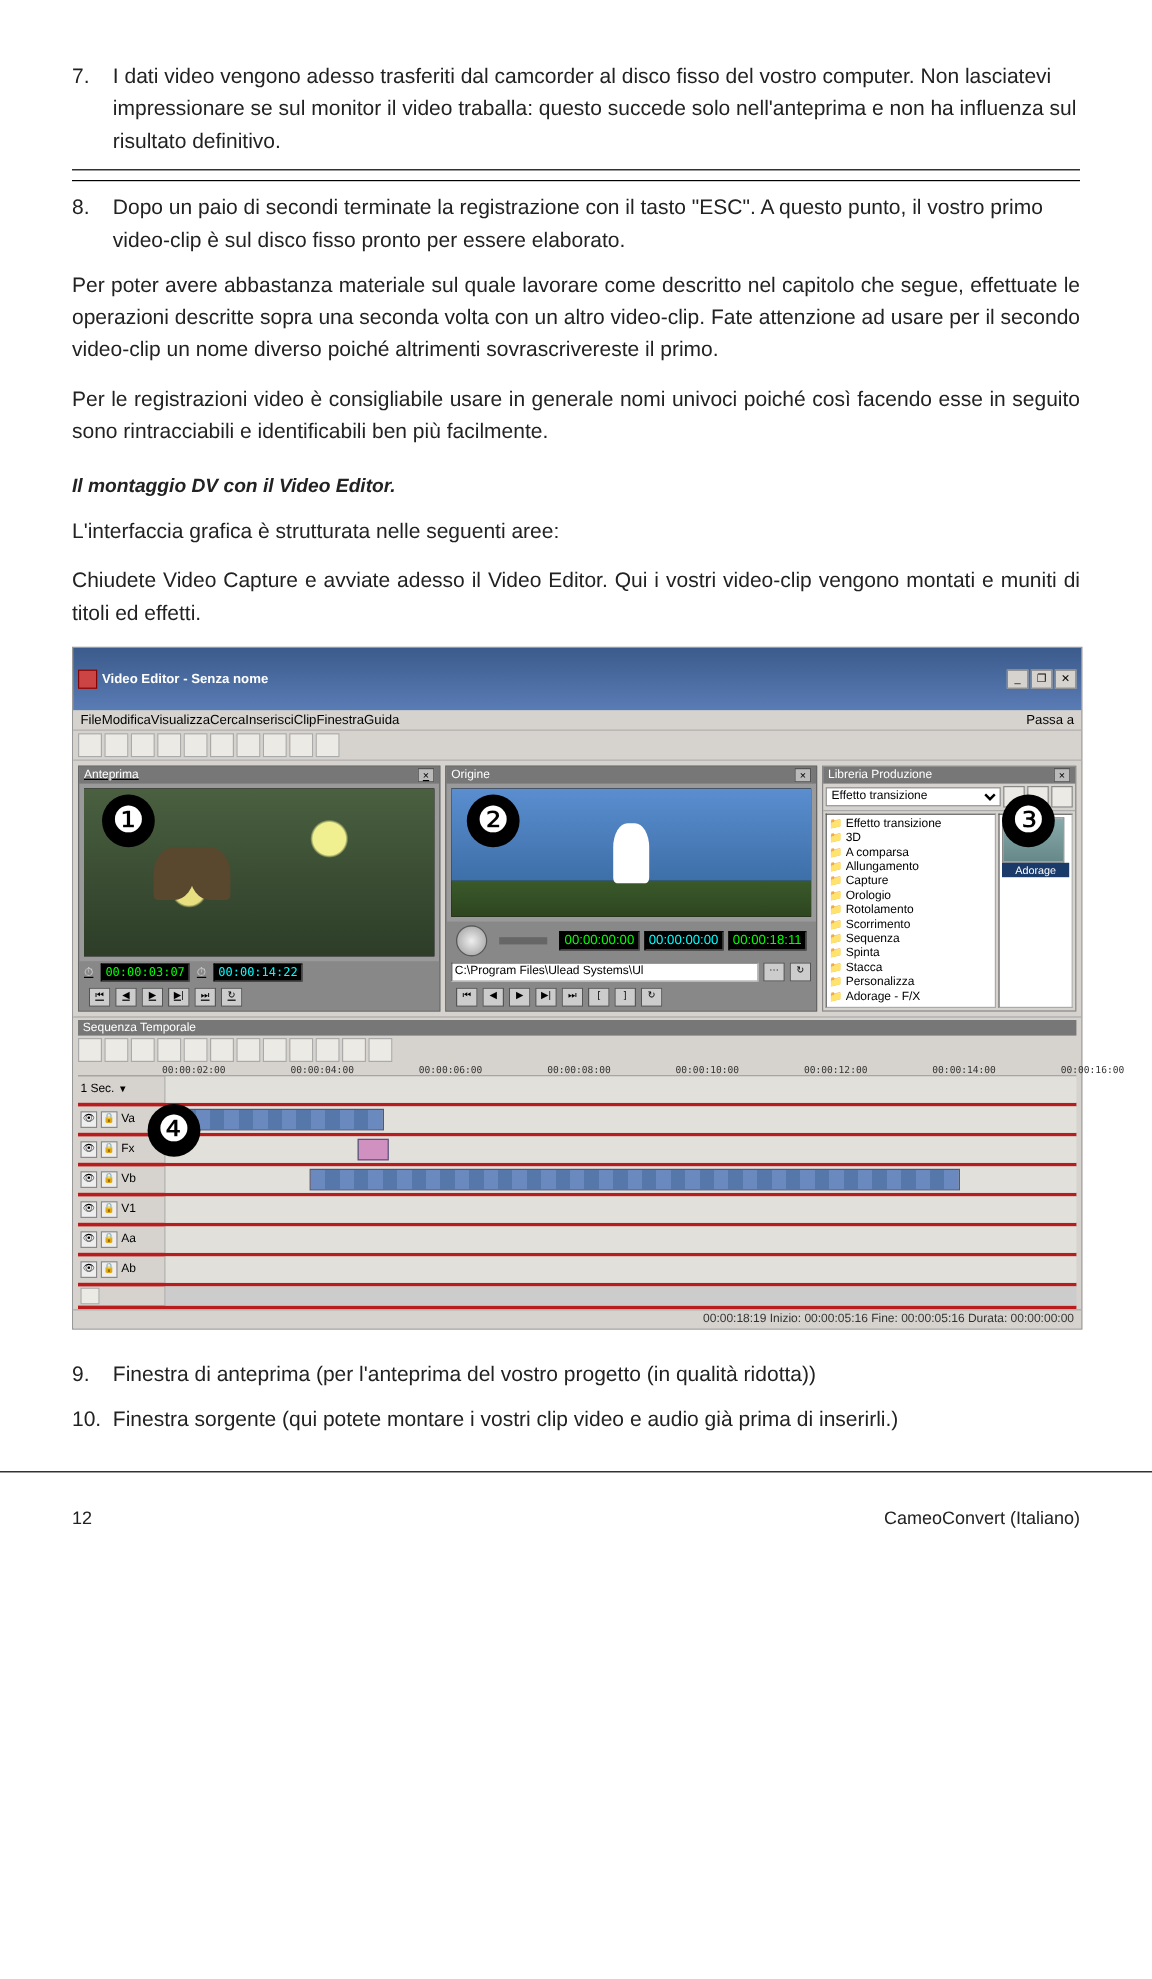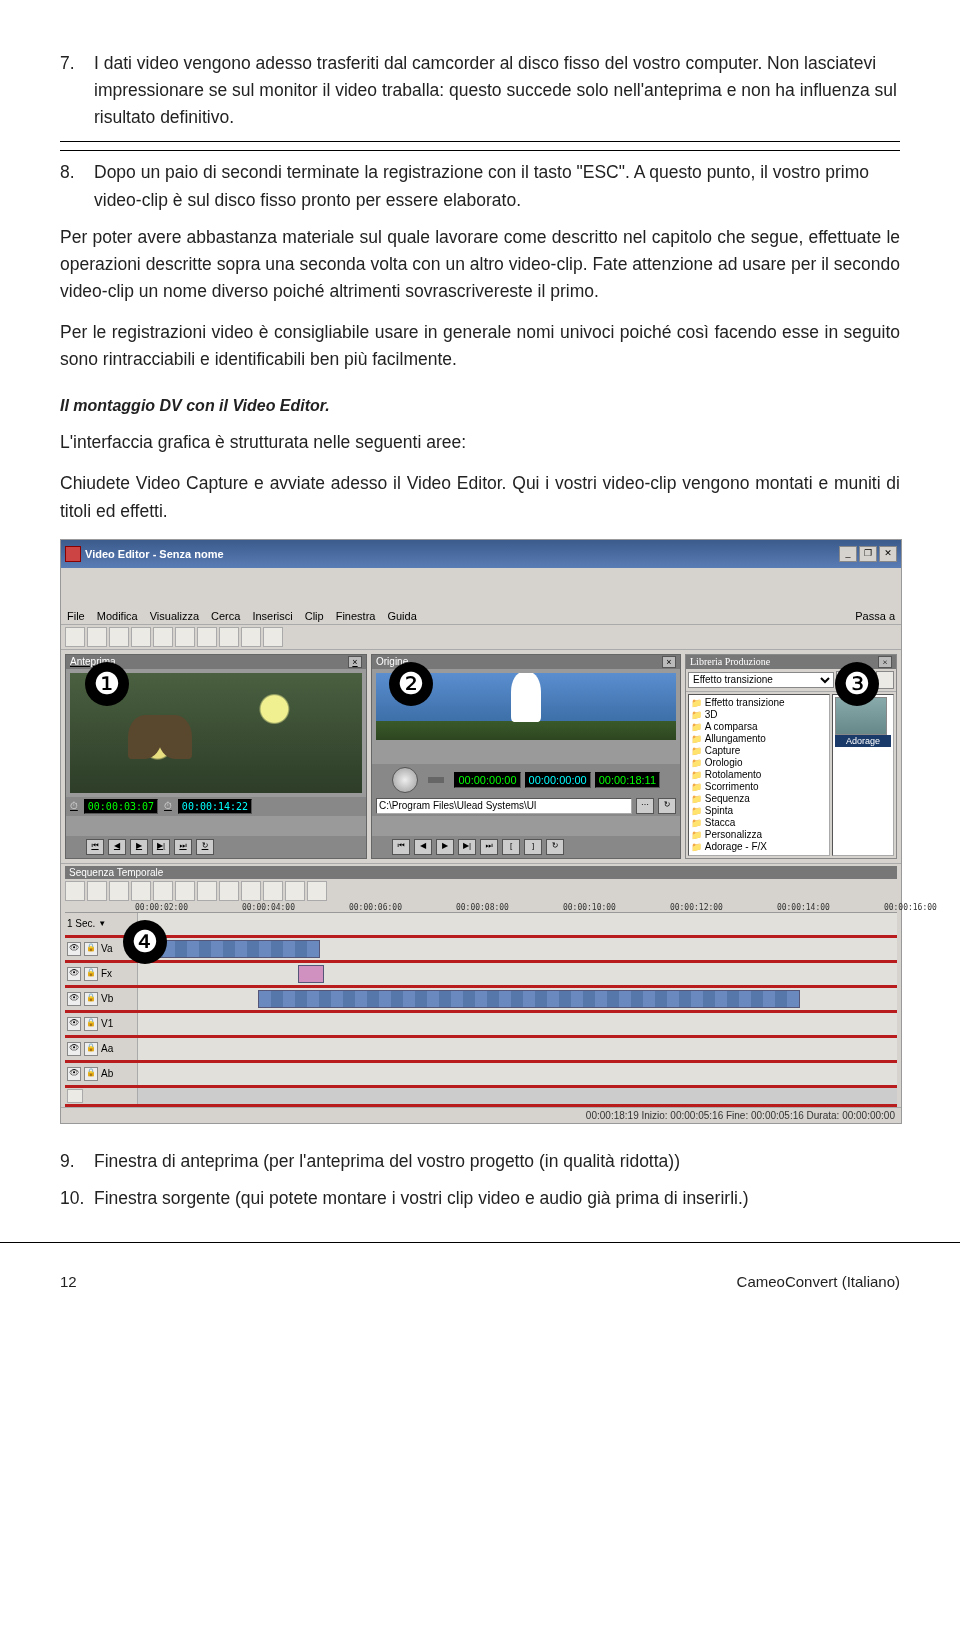--- a/index.html
+++ b/index.html
@@ -57,41 +57,39 @@
     font-family: Tahoma, sans-serif;
     font-size: 11px;
     color: #000;
   }
   .titlebar {
     background: linear-gradient(#3b5b8c,#5a7cb5);
     color: #fff;
     display: flex;
     align-items: center;
     height: 20px;
-    padding: 4px 4px;
+    padding: 16px 4px;
   }
   .titlebar .title { flex: 1; font-weight: bold; font-size: 11px; }
   .win-btn {
     width: 16px; height: 14px;
     background: #d6d3ce;
     border: 1px solid #888;
     margin-left: 2px;
     font-size: 9px;
     line-height: 12px;
     text-align: center;
     color: #000;
   }
   .menubar {
     background: #d6d3ce;
     display: flex;
-    gap: 12px;
     padding: 2px 6px;
     font-size: 11px;
     border-bottom: 1px solid #aaa;
-    margin-top: 40px;
   }
   .menubar .spacer { flex: 1; }
   .toolbar {
     background: #d6d3ce;
     display: flex;
     gap: 2px;
     padding: 2px 4px;
     border-bottom: 1px solid #aaa;
   }
   .tbtn {
@@ -134,21 +132,21 @@
   .butterfly-bg { position:absolute; inset:0; background: radial-gradient(circle at 70% 30%, #f0f090 6%, transparent 7%), radial-gradient(circle at 30% 60%, #e8e080 6%, transparent 7%), linear-gradient(#4a6040,#2d3d28); }
   .butterfly { position:absolute; left:20%; top:35%; width:70px; height:50px; }
   .wing { position:absolute; width:34px; height:44px; background:#59482e; border-radius:50% 10% 50% 10%; }
   .wing.r { left:30px; transform: scaleX(-1); }
   .panel-footer {
     background: #888; padding: 2px 4px; display:flex; gap:6px; align-items:center;
     font-family: monospace; font-size: 10px; color:#ddd;
   }
   .tc { background:#000; color:#0f0; padding:1px 3px; border:1px inset #555; }
   .tc.cyan{ color:#0ff; }
-  .ctrl-row { background:#888; padding:3px 20px; display:flex; gap:4px; align-items:center;margin-top:20px; }
+  .ctrl-row { background:#888; padding:3px 8px; display:flex; gap:4px; align-items:center; }
   .play-btn { width:16px;height:14px;border:1px solid #555;background:#ccc;font-size:8px;text-align:center;line-height:12px;}
   .lib {
     background:#d6d3ce; border:1px solid #888; flex:0 0 210px;
     display:flex; flex-direction:column;
   }
   .lib-top { display:flex; gap:2px; padding:2px; border-bottom:1px solid #aaa; align-items:center;}
   .lib-top select{ font-size:10px; flex:1; height:16px; background:#fff; border:1px solid #888;}
   .lbtn{ width:16px;height:16px;border:1px solid #888;background:#eceae5;}
   .lib-body{ flex:1; display:flex; padding:2px; gap:2px;}
   .tree{ flex:1; background:#fff; border:1px inset #aaa; font-size:10px; padding:2px; overflow:hidden;}
@@ -313,21 +311,21 @@
           <span class="play-btn">▶</span>
           <span class="play-btn">▶|</span>
           <span class="play-btn">⏭</span>
           <span class="play-btn">[</span>
           <span class="play-btn">]</span>
           <span class="play-btn">↻</span>
         </div>
       </div>
 
       <div class="lib">
-        <div class="panel-hdr" style="background:#777;font-family:Liberation Serif, serif;">
+        <div class="panel-hdr" style="background:#777;">
           <span>Libreria Produzione</span>
           <span class="x">×</span>
         </div>
         <div class="lib-top">
           <select>
             <option>Effetto transizione</option>
           </select>
           <span class="lbtn"></span>
           <span class="lbtn"></span>
           <span class="lbtn"></span>

